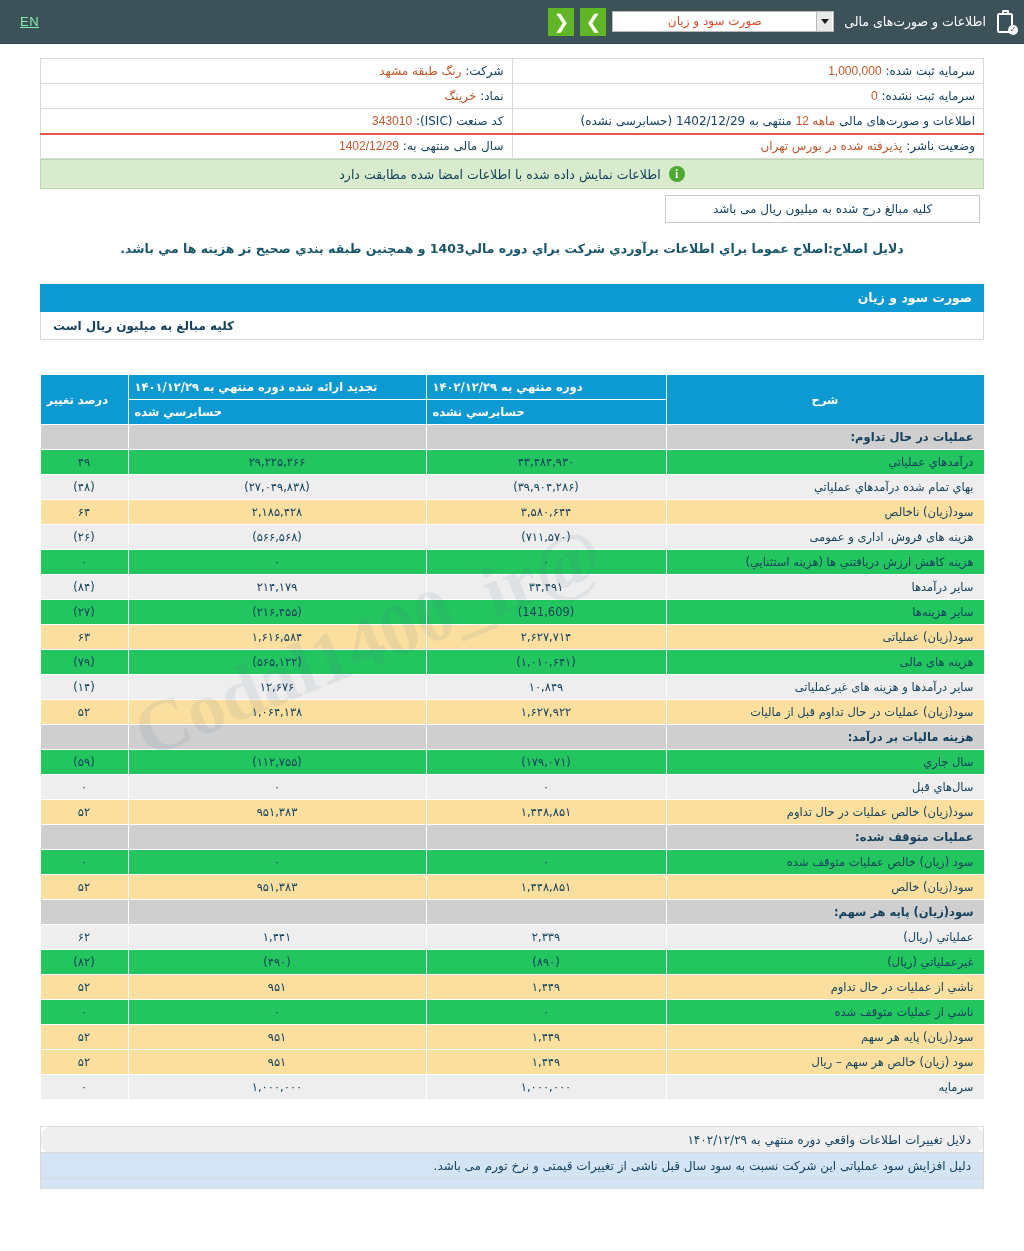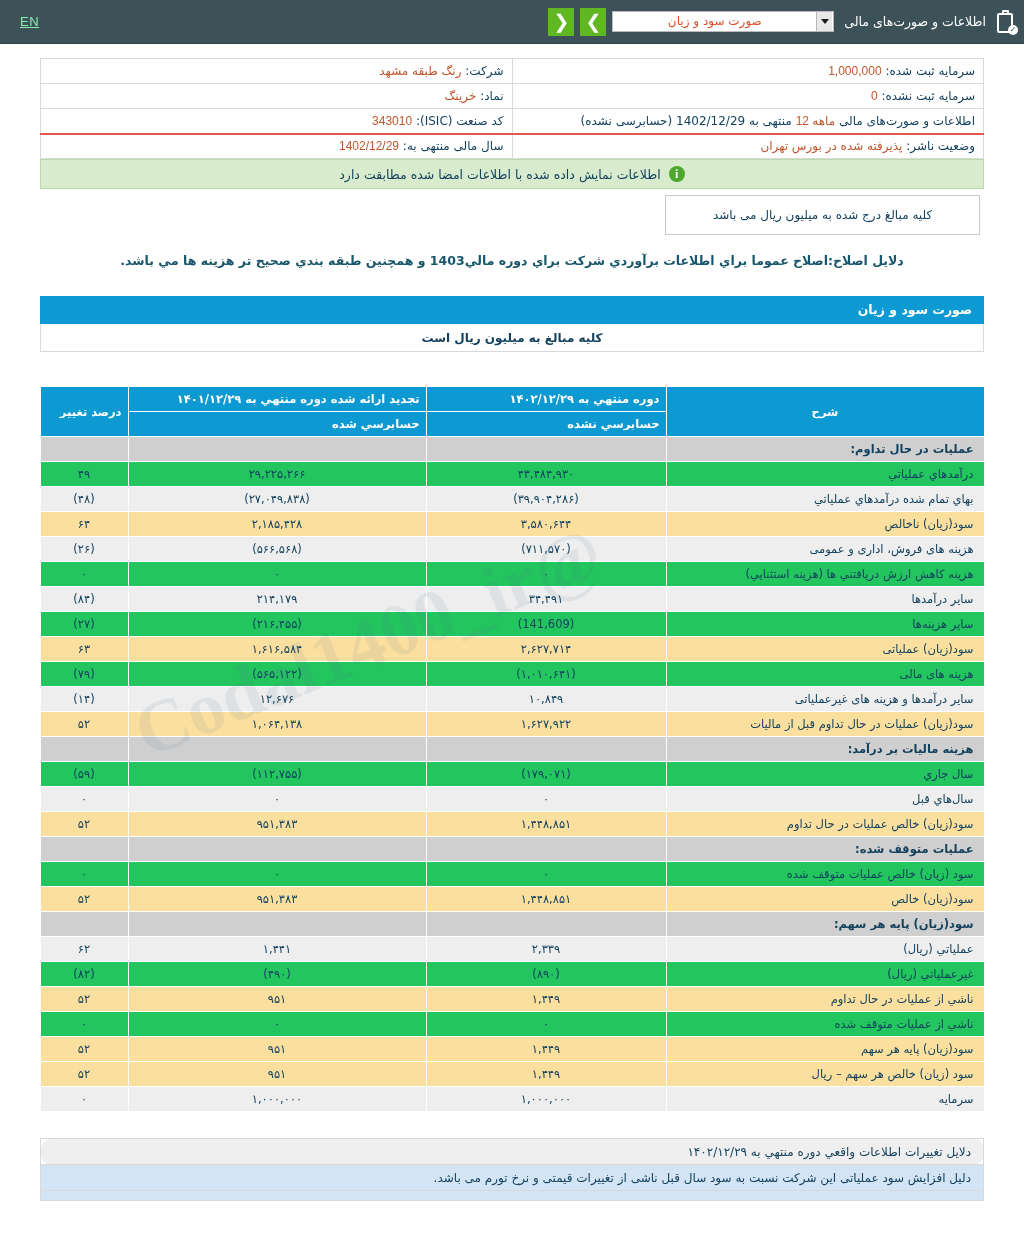--- a/index.html
+++ b/index.html
@@ -89,49 +89,49 @@
     height: 30px; display: flex; align-items: center; justify-content: center;
     gap: 8px; direction: rtl; color: #14425e; font-size: 12.5px;
   }
   .info-dot {
     width: 16px; height: 16px; border-radius: 50%; background: #4da82e;
     color: #ffffff; font-size: 12px; font-weight: bold; line-height: 16px;
     text-align: center; font-family: "Liberation Serif", serif; flex: 0 0 auto;
   }
   .unit-box {
     width: 315px; margin: 6px 0 0 auto; margin-right: 44px;
-    border: 1px solid #c9c9c9; background: #ffffff; height: 40px;
+    border: 1px solid #c9c9c9; background: #ffffff; height: 28px;
     display: flex; align-items: center; justify-content: center;
     color: #14425e; font-size: 12px; direction: rtl;
   }
 
   .amend-lines { width: 944px; margin: 18px auto 0 auto; direction: rtl; text-align: center; }
   .amend-lines p { margin: 0 0 28px 0; color: #18576b; font-size: 12.5px; font-weight: bold; }
   .amend-lines a { color: #18576b; text-decoration: underline; }
 
   
   .section-head {
     width: 944px; margin: 18px auto 0 auto; background: #0d9ad2; color: #ffffff;
     height: 28px; line-height: 28px; padding: 0 12px; font-size: 12.5px;
     font-weight: bold; direction: rtl; text-align: right;
   }
   .section-sub {
     width: 944px; margin: 0 auto; border: 1px solid #d9d9d9; border-top: none;
     background: #ffffff; height: 28px; line-height: 28px; padding: 0 12px;
-    font-size: 12px; font-weight: bold; color: #14425e; direction: rtl; text-align: center;
+    font-size: 12px; font-weight: bold; color: #14425e; direction: rtl; text-align: left;
   }
 
   
   .fin-table {
     width: 944px; margin: 34px auto 0 auto; border-collapse: collapse;
     table-layout: fixed; direction: rtl;
   }
   .fin-table th {
     background: #0d9ad2; color: #ffffff; font-size: 11.5px; font-weight: bold;
-    border: 1px solid #ffffff; padding: 5px 6px; text-align: right;
+    border: 1px solid #ffffff; padding: 5px 6px; text-align: left;
     vertical-align: middle;
   }
   .fin-table th.desc-h { text-align: center; }
   .fin-table td {
     border: 1px solid #ffffff; font-size: 11.5px; height: 25px;
     padding: 2px 10px; vertical-align: middle; color: #14425e;
   }
   .fin-table td.desc { text-align: right; }
   .fin-table td.num  { text-align: center; font-size: 11.5px; }
   .fin-table td.pct  { text-align: center; }

